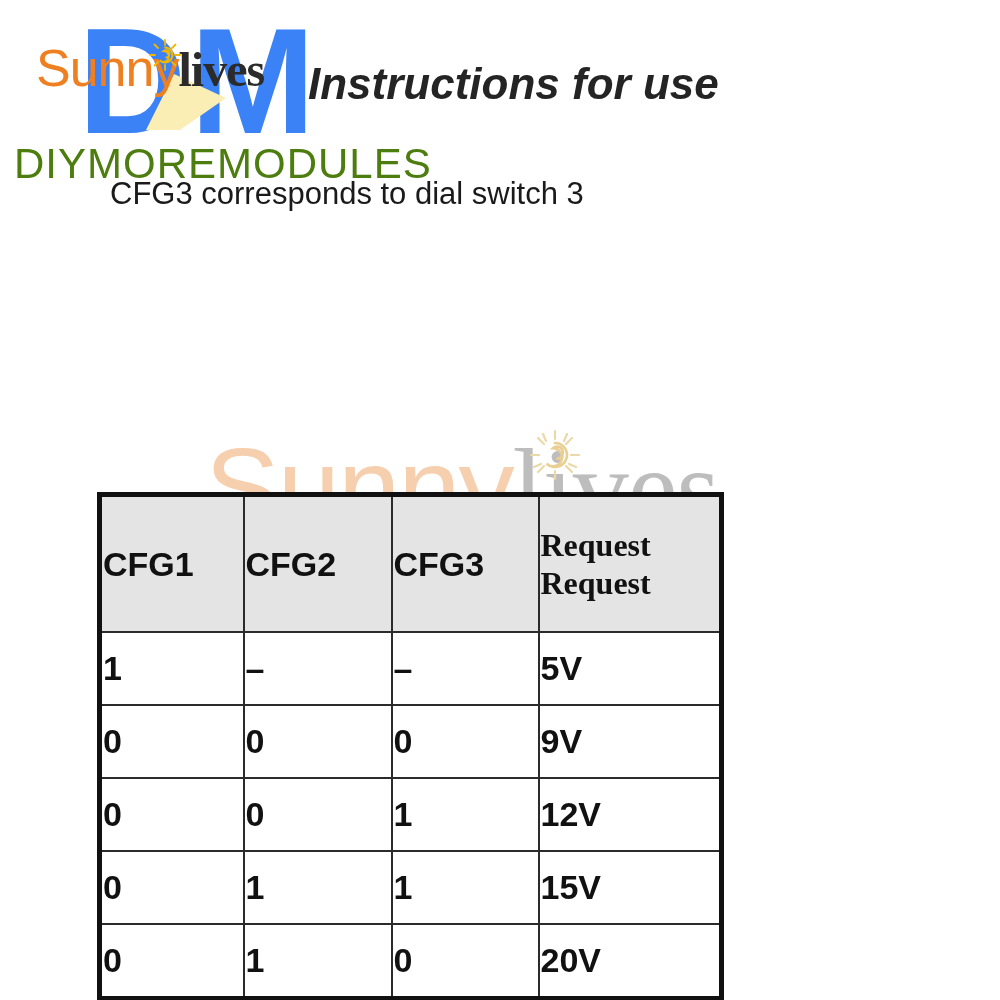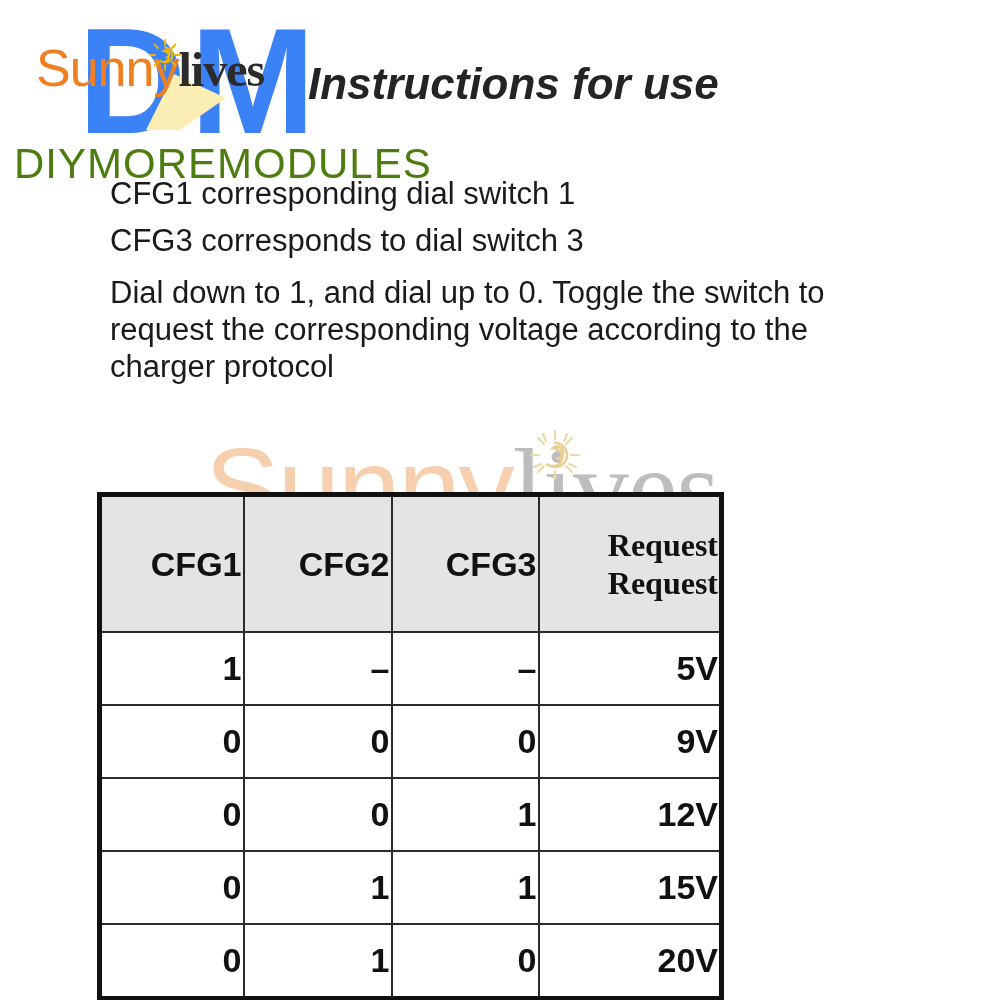--- a/index.html
+++ b/index.html
@@ -159,21 +159,21 @@
     top: 492px;
     width: 622px;
     border-collapse: collapse;
     border: 5px solid #111111;
     background: #ffffff;
     z-index: 4;
     table-layout: fixed;
   }
   .vtable th, .vtable td {
     border: 2px solid #2b2b2b;
-    text-align: right;
+    text-align: left;
     font-family: "Liberation Sans", sans-serif;
     color: #111111;
   }
   .vtable th {
     background: #e4e4e4;
     height: 132px;
     font-weight: bold;
     font-size: 34px;
     vertical-align: middle;
     line-height: 38px;
@@ -236,23 +236,21 @@
       <line x1="27.5" y1="6.5" x2="24" y2="10"></line>
       <line x1="10" y1="24" x2="6.5" y2="27.5"></line>
     </g>
     <path d="M17 9.5 a7.5 7.5 0 1 1 -5.3 12.8 a5.4 5.4 0 1 0 3.9 -9.2 a3.6 3.6 0 1 1 2.7 6.3" fill="none" stroke="#f2b705" stroke-width="2" stroke-linecap="round"></path>
   </svg>
 </div>
 
 <div class="page-title">Instructions for use</div>
 
 <div class="body-text">
-  <div class="body-line">CFG1 corresponding dial switch 1</div>
   <div class="body-line">CFG3 corresponds to dial switch 3</div>
-  <div class="body-para">Dial down to 1, and dial up to 0. Toggle the switch to request the corresponding voltage according to the charger protocol</div>
 </div>
 
 <table class="vtable">
   <colgroup>
     <col class="c1">
       <col class="c2">
       <col class="c3">
       <col class="c4">
   </colgroup>
   <thead>

